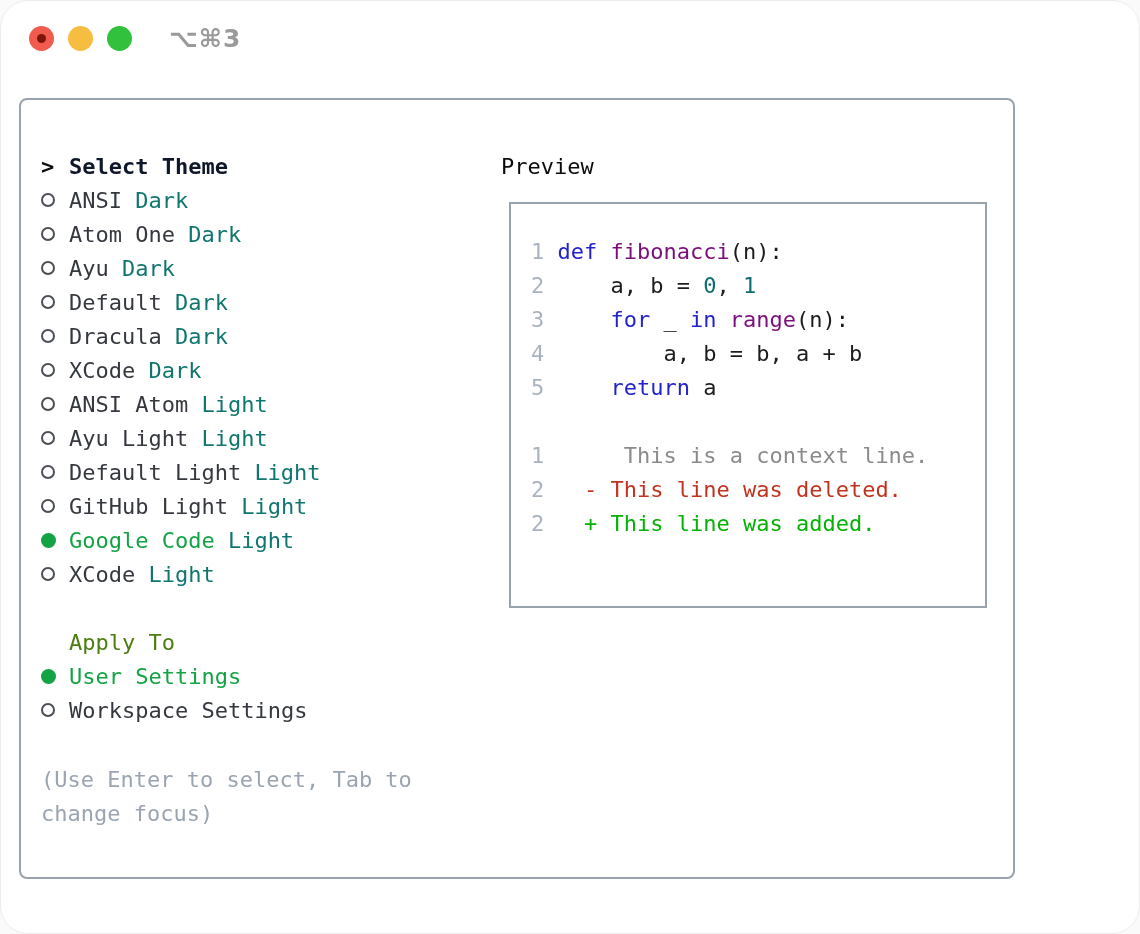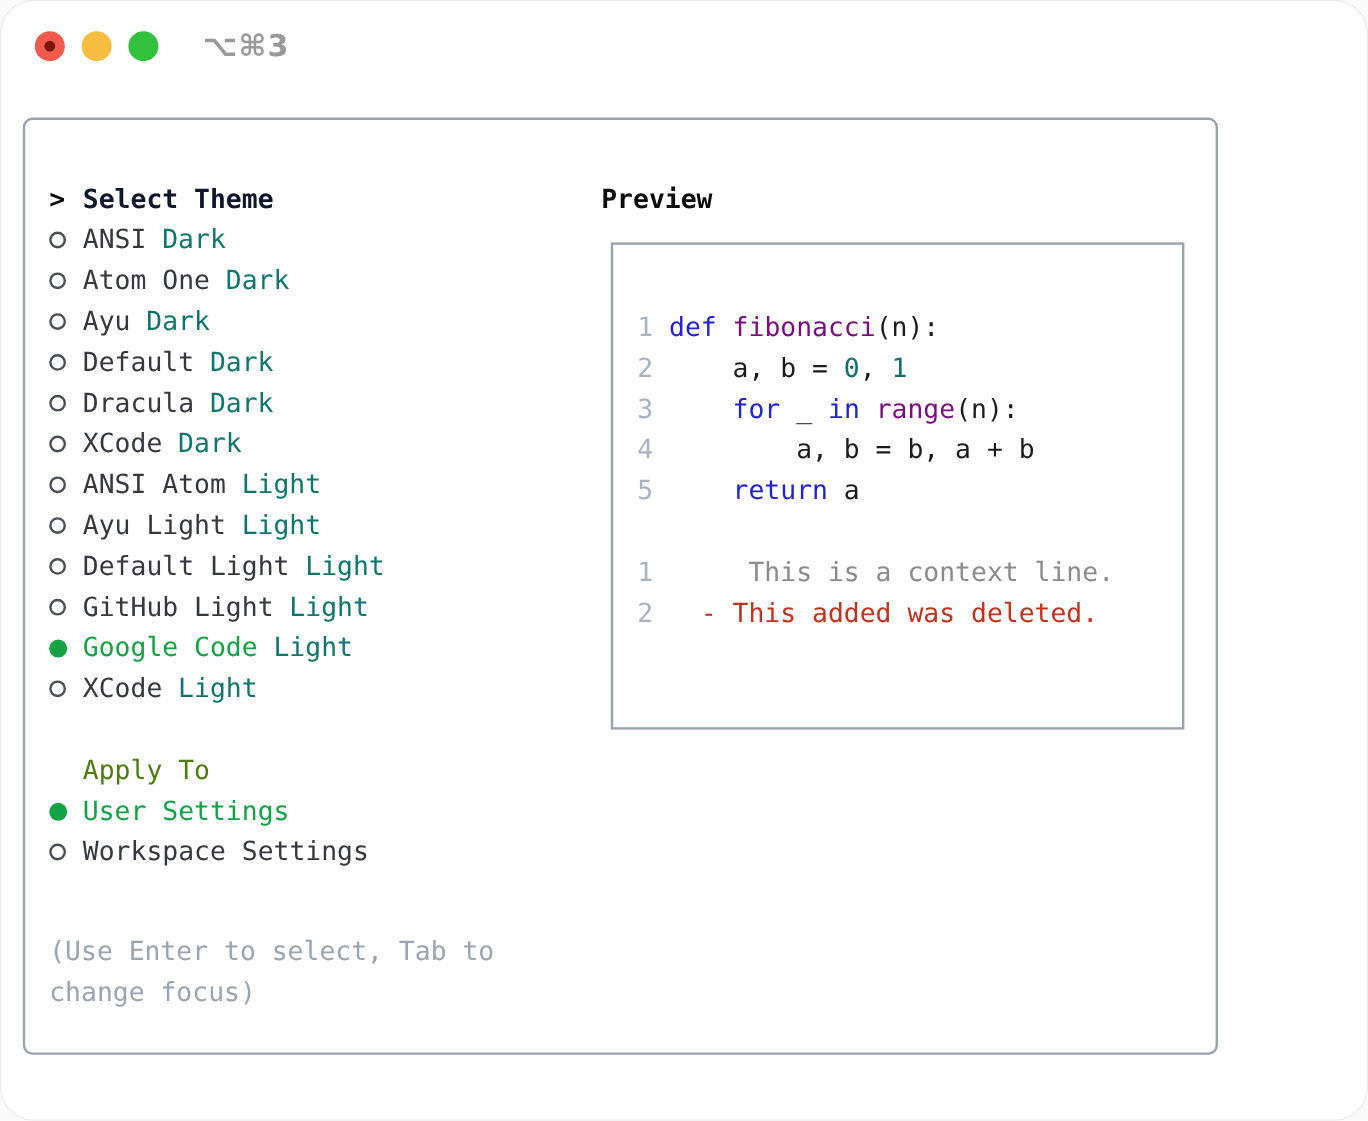--- a/index.html
+++ b/index.html
@@ -44,33 +44,33 @@
   }
   .circle.sel { width:15px; height:15px; border:none; background:var(--green,#13a344); }
   .hdr { font-weight:bold; color:#0f172a; }
   .name { color:#35393f; }
   .name.sel { color:var(--green,#13a344); }
   .variant { color:#0f766e; margin-left:0.6em; }
   .section-label { color:#4d7c0f; }
   .left-col { position:absolute; left:20px; top:49px; width:450px; }
   .spacer { height:34px; }
   .help {
-    margin-top:16px; width:420px; font-size:22px; line-height:34px; color:#9aa5b1;
+    margin-top:2px; width:420px; font-size:22px; line-height:34px; color:#9aa5b1;
     white-space:normal;
   }
   
   .preview-label {
     position:absolute; left:480px; top:49px; height:34px;
-    font-size:22px; font-weight:bold; color:#0c0c0c; display:flex; align-items:center;
+    font-size:22px; font-weight:normal; color:#0c0c0c; display:flex; align-items:center;
   }
   .preview-box {
     position:absolute; left:488px; top:102px; width:478px; height:406px;
     border:2px solid #99a3ad; background:#fff;
   }
-  .code-area { position:absolute; left:20px; top:53px; }
+  .code-area { position:absolute; left:20px; top:31px; }
   .cline { height:34px; font-size:22px; white-space:pre; display:block; line-height:34px; }
   .lnum { color:#a9b3c0; }
   .tok-pln { color:#1c1c1c; }
   .tok-kwd { color:var(--kwd,#2323cc); }
   .tok-fun { color:var(--fun,#7c0d7c); }
   .tok-lit { color:var(--lit,#0e6e6e); }
   .diff-block { margin-top:34px; }
   .diff-context { color:#8b8b8b; }
   .diff-deleted { color:var(--del,#c2331f); }
   .diff-added   { color:var(--add,#04b104); }
@@ -135,19 +135,20 @@
       <div class="code-area">
         <div>
             <div class="cline"><span class="lnum">1</span><span class="tok-pln"> </span><span class="tok-kwd">def</span><span class="tok-pln"> </span><span class="tok-fun">fibonacci</span><span class="tok-pln">(n):</span></div>
             <div class="cline"><span class="lnum">2</span><span class="tok-pln">     a, b = </span><span class="tok-lit">0</span><span class="tok-pln">, </span><span class="tok-lit">1</span></div>
             <div class="cline"><span class="lnum">3</span><span class="tok-pln">     </span><span class="tok-kwd">for</span><span class="tok-pln"> _ </span><span class="tok-kwd">in</span><span class="tok-pln"> </span><span class="tok-fun">range</span><span class="tok-pln">(n):</span></div>
             <div class="cline"><span class="lnum">4</span><span class="tok-pln">         a, b = b, a + b</span></div>
             <div class="cline"><span class="lnum">5</span><span class="tok-pln">     </span><span class="tok-kwd">return</span><span class="tok-pln"> a</span></div>
           </div>
         <div class="diff-block">
             <div class="cline"><span class="lnum">1</span><span class="diff-context">      This is a context line.</span></div>
-            <div class="cline"><span class="lnum">2</span><span class="diff-deleted">   - This added was deleted.</span></div>
+            <div class="cline"><span class="lnum">2</span><span class="diff-deleted">   - This line was deleted.</span></div>
+            <div class="cline"><span class="lnum">2</span><span class="diff-added">   + This line was added.</span></div>
           </div>
       </div>
     </div>
 
   </div>
 </div>
 
 </body></html>

